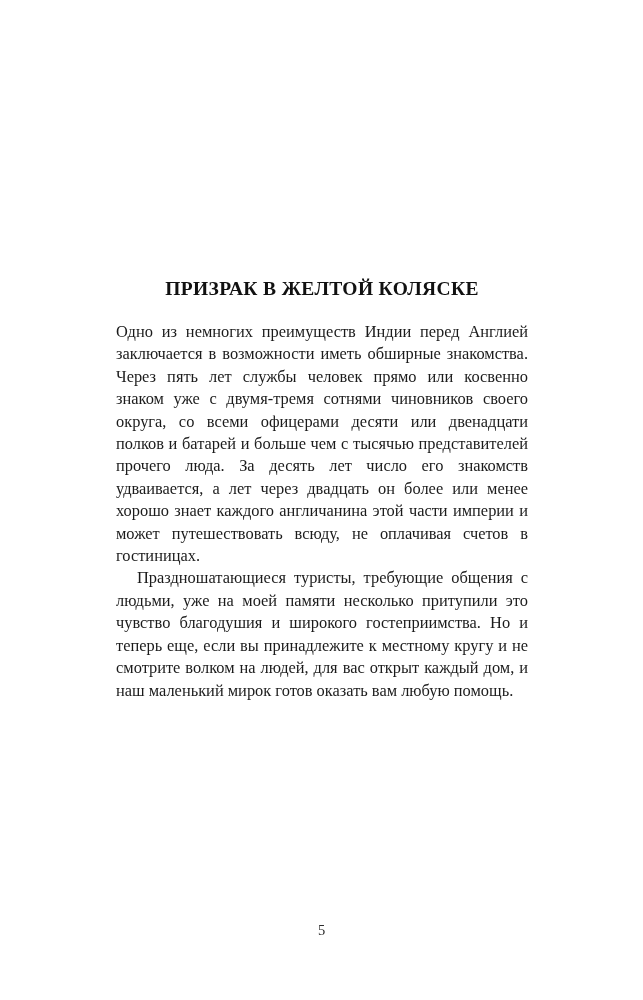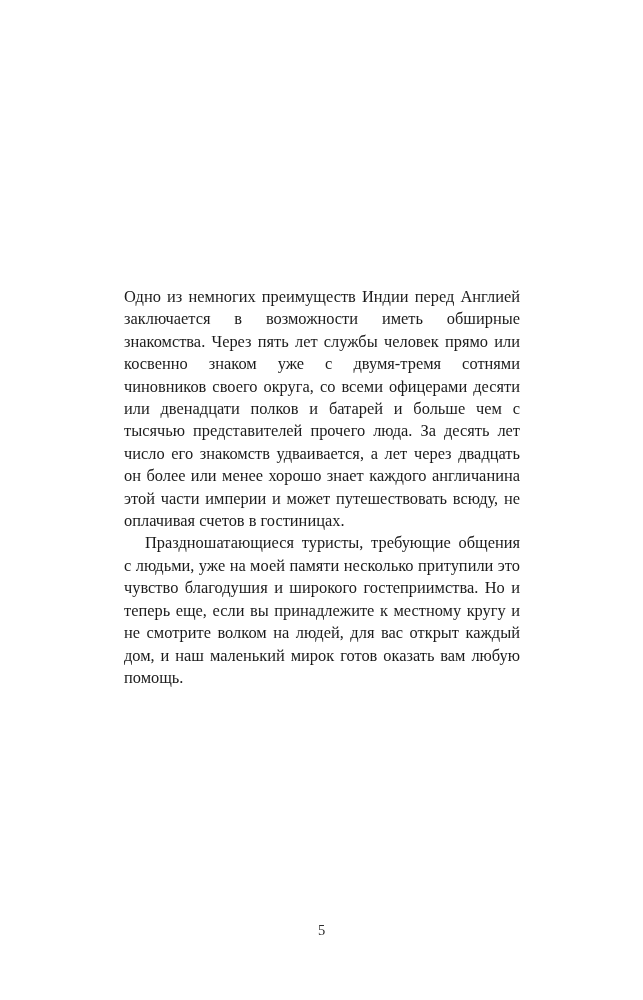--- a/index.html
+++ b/index.html
@@ -59,21 +59,21 @@
     text-align: right;
     font-style: italic;
     font-size: 16px;
     line-height: 21px;
     color: #1b1b1b;
     padding-right: 1px;
   }
 
   
   .body-text {
-    margin: 8px;
+    margin: 0;
   }
 
   .body-paragraph {
     margin: 0;
     font-size: 16.4px;
     line-height: 22.4px;
     text-align: justify;
     text-justify: inter-word;
     text-indent: 21px;
     hyphens: manual;
@@ -96,20 +96,21 @@
     color: #2a2a2a;
   }
 </style>
 </head>
 <body>
 
 <div class="page">
 
   <div class="text-block">
 
+    <h1 class="chapter-title">ПРИЗРАК В ЖЕЛТОЙ КОЛЯСКЕ</h1>
 
 
     <div class="body-text">
       <p class="body-paragraph first">Одно из немногих преимуществ Индии перед Англией заключается в возможности иметь обширные знакомства. Через пять лет службы человек прямо или косвенно знаком уже с двумя-тремя сотнями чиновников своего округа, со всеми офицерами десяти или двенадцати полков и батарей и больше чем с тысячью представителей прочего люда. За десять лет число его знакомств удваивается, а лет через двадцать он более или менее хорошо знает каждого англичанина этой части империи и может путешествовать всюду, не оплачивая счетов в гостиницах.</p>
       <p class="body-paragraph">Праздношатающиеся туристы, требующие общения с людьми, уже на моей памяти несколько притупили это чувство благодушия и широкого гостеприимства. Но и теперь еще, если вы принадлежите к местному кругу и не смотрите волком на людей, для вас открыт каждый дом, и наш маленький мирок готов оказать вам любую помощь.</p>
     </div>
 
   </div>
 
   <div class="folio">5</div>

